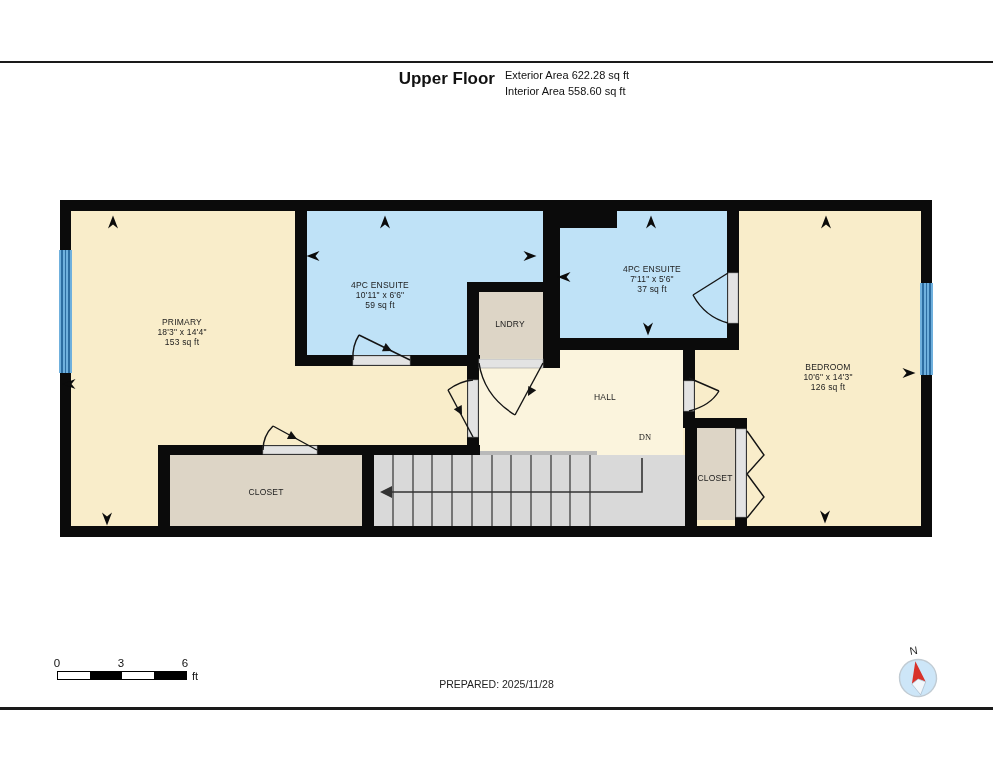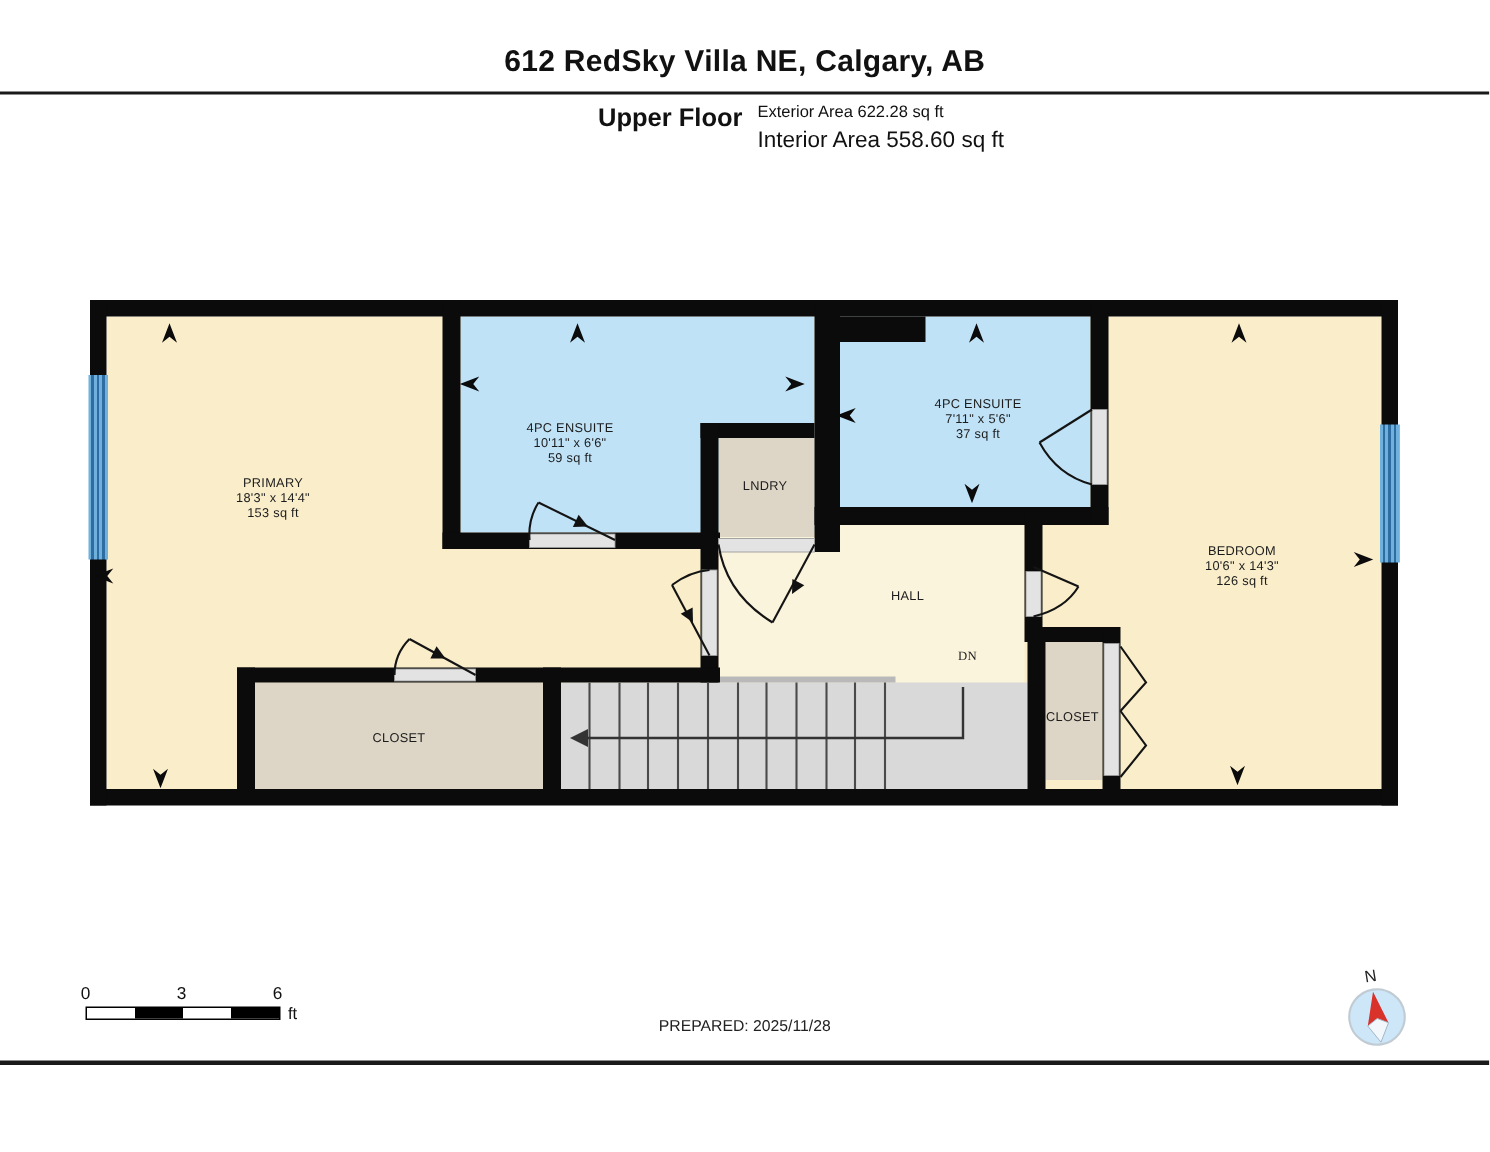--- a/index.html
+++ b/index.html
@@ -9,35 +9,34 @@
   .wall{position:absolute;background:#0b0b0b;}
   .fill{position:absolute;}
   .rlabel{position:absolute;transform:translate(-50%,-50%);text-align:center;
           font-size:8.5px;line-height:1.18;color:#1c1c1c;white-space:nowrap;letter-spacing:.2px;}
   .window{position:absolute;background:repeating-linear-gradient(90deg,#6fb0dd 0 2px,#2d6da1 2px 3.6px);}
   .title{position:absolute;left:0;top:30px;width:100%;text-align:center;
          font-size:20px;font-weight:bold;letter-spacing:.2px;}
   .hrule{position:absolute;left:0;top:61px;width:100%;height:2px;background:#1a1a1a;}
   .floorlbl{position:absolute;right:498px;top:69px;font-size:17px;font-weight:bold;}
   .arealine1{position:absolute;left:505px;top:69px;font-size:11px;}
-  .arealine2{position:absolute;left:505px;top:85px;font-size:15px;}
+  .arealine2{position:absolute;left:505px;top:85px;font-size:11px;}
   .scale-num{position:absolute;font-size:11.5px;color:#111;transform:translateX(-50%);}
   .scale-bar{position:absolute;left:57px;top:671px;width:128px;height:7px;border:1px solid #000;
              background:linear-gradient(90deg,#fff 0 25%,#000 25% 50%,#fff 50% 75%,#000 75% 100%);}
   .scale-ft{position:absolute;left:192px;top:670px;font-size:11px;}
   .prepared{position:absolute;left:0;top:678px;width:100%;text-align:center;font-size:10.5px;color:#222;}
   .frule{position:absolute;left:0;top:707px;width:100%;height:3px;background:#1a1a1a;}
   .disclaimer{position:absolute;left:35px;top:712px;width:920px;font-size:9.8px;color:#111;}
 </style>
 </head>
 <body>
 
 <div class="page">
 
-  <div class="title">612 RedSky Villa NE, Calgary, AB</div>
   <div class="hrule"></div>
   <div class="floorlbl">Upper Floor</div>
   <div class="arealine1">Exterior Area 622.28 sq ft</div>
   <div class="arealine2">Interior Area 558.60 sq ft</div>
 
   <div class="abs" style="left:60px;top:200px;width:872px;height:337px;">
 
     <div class="fill" style="left:11px;top:11px;width:850px;height:315px;background:#f9edca;"></div>
     <div class="fill" style="left:419px;top:150px;width:204px;height:105px;background:#fbf4dd;"></div>
     <div class="fill" style="left:247px;top:11px;width:236px;height:144px;background:#bfe2f7;"></div>

